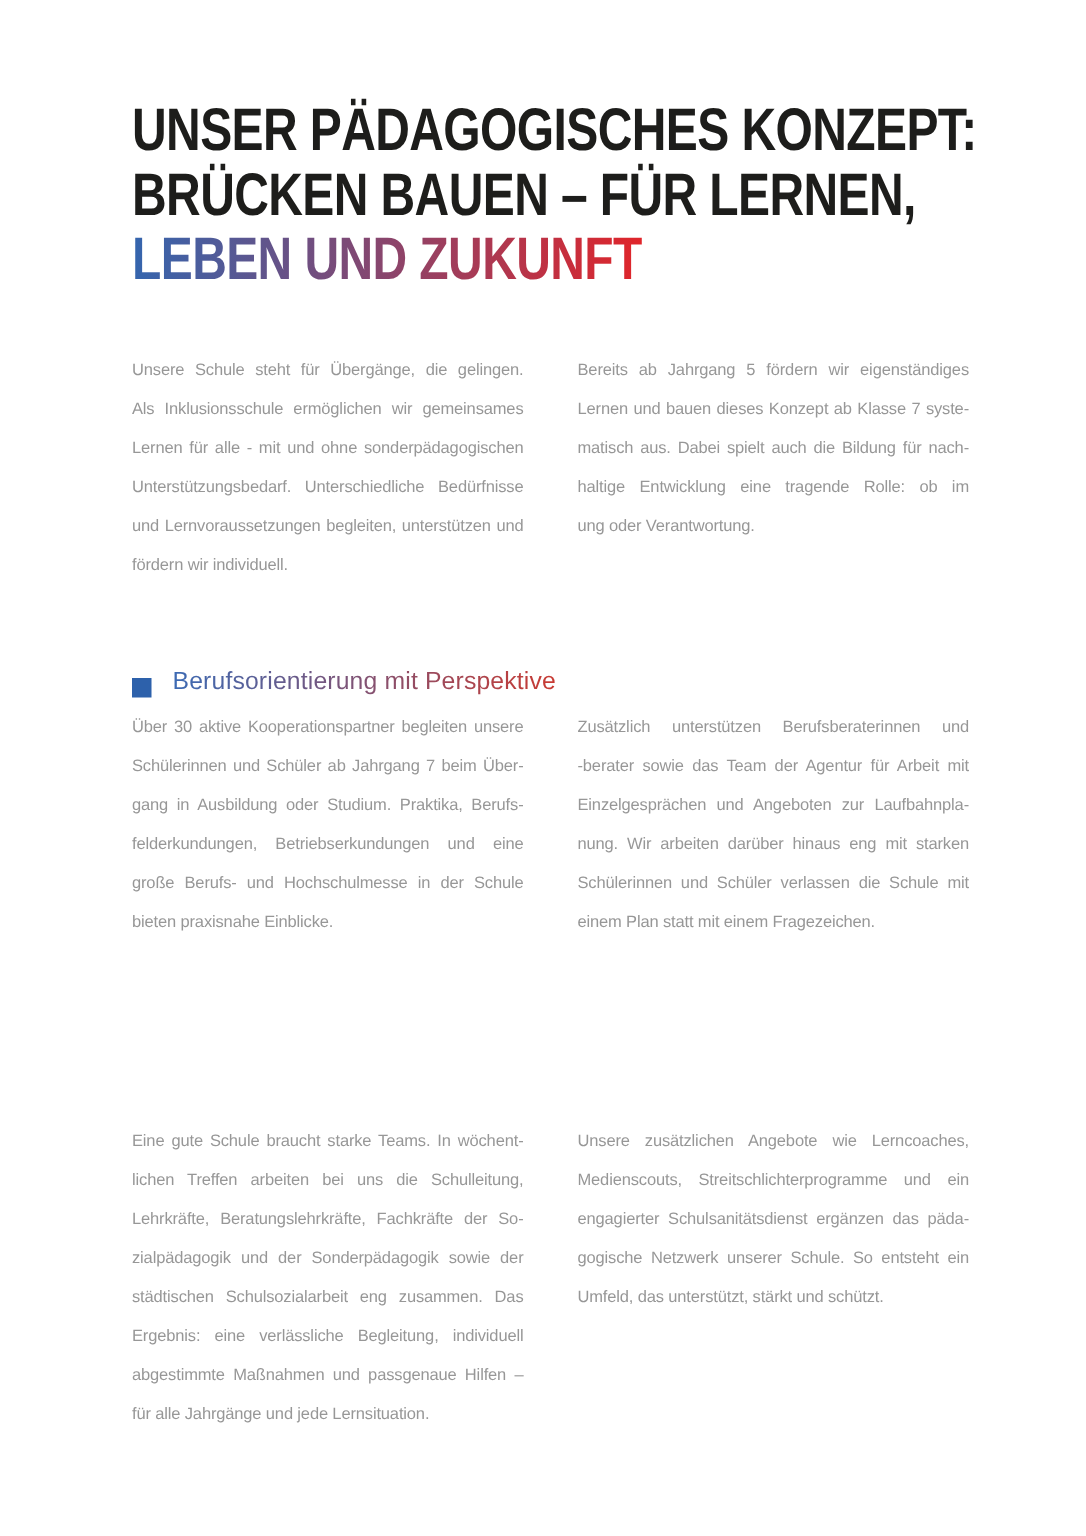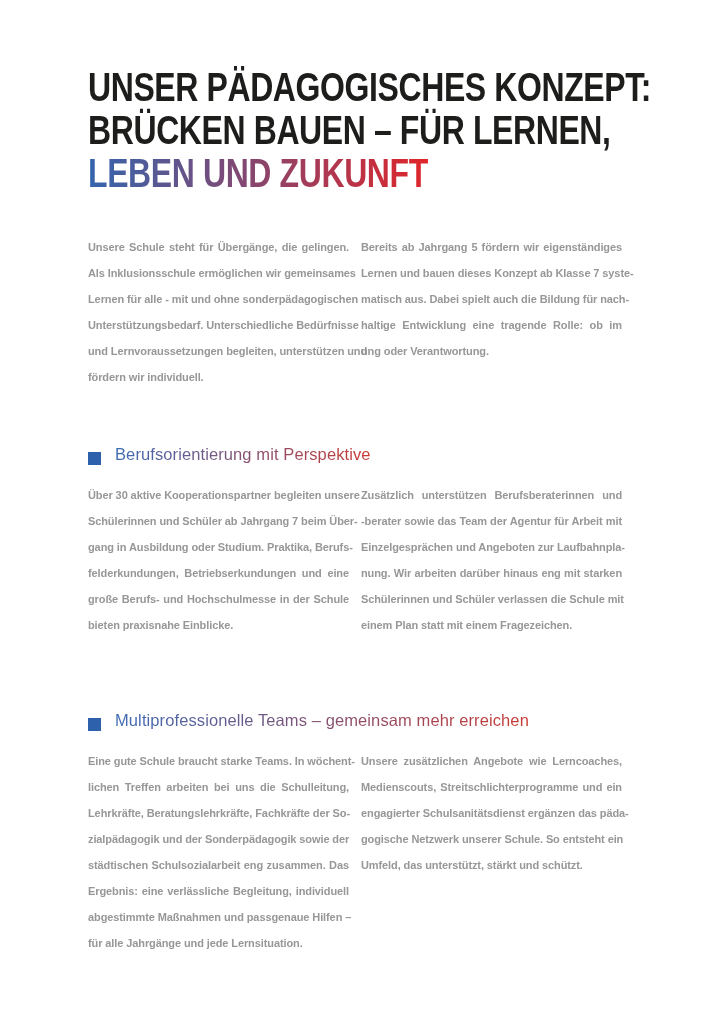--- a/index.html
+++ b/index.html
@@ -42,22 +42,21 @@
     background-clip: text;
     color: transparent;
   }
 
   
   .columns {
     position: absolute;
     left: 88px;
     width: 550px;
     display: flex;
-    gap: 12px;
-    font-weight: bold;
+    gap: 36px;
   }
   .col {
     width: 261px;
     flex: 0 0 261px;
   }
   .line {
     font-size: 11px;
     line-height: 26px;
     height: 26px;
     letter-spacing: -0.1px;
@@ -125,43 +124,39 @@
         <div class="line">haltige Entwicklung eine tragende Rolle: ob im</div>
         <div class="line last">ung oder Verantwortung.</div>
       </div>
   </section>
 
   <div class="section-heading" style="top:443px">
     <span class="bullet"></span>
     <span class="heading-text">Berufsorientierung mit Perspektive</span>
   </div>
 
-  <section class="columns" style="top:482px">
+  <section class="columns" style="top:472px">
     <div class="col">
         <div class="line">Über 30 aktive Kooperationspartner begleiten unsere</div>
         <div class="line">Schülerinnen und Schüler ab Jahrgang 7 beim Über-</div>
         <div class="line">gang in Ausbildung oder Studium. Praktika, Berufs-</div>
         <div class="line">felderkundungen, Betriebserkundungen und eine</div>
         <div class="line">große Berufs- und Hochschulmesse in der Schule</div>
         <div class="line last">bieten praxisnahe Einblicke.</div>
       </div>
     <div class="col">
         <div class="line">Zusätzlich unterstützen Berufsberaterinnen und</div>
         <div class="line">-berater sowie das Team der Agentur für Arbeit mit</div>
         <div class="line">Einzelgesprächen und Angeboten zur Laufbahnpla-</div>
         <div class="line">nung. Wir arbeiten darüber hinaus eng mit starken</div>
         <div class="line">Schülerinnen und Schüler verlassen die Schule mit</div>
         <div class="line last">einem Plan statt mit einem Fragezeichen.</div>
       </div>
   </section>
 
-  <div class="section-heading" style="top:709px">
-    <span class="bullet"></span>
-    <span class="heading-text">Multiprofessionelle Teams – gemeinsam mehr erreichen</span>
-  </div>
 
   <section class="columns" style="top:748px">
     <div class="col">
         <div class="line">Eine gute Schule braucht starke Teams. In wöchent-</div>
         <div class="line">lichen Treffen arbeiten bei uns die Schulleitung,</div>
         <div class="line">Lehrkräfte, Beratungslehrkräfte, Fachkräfte der So-</div>
         <div class="line">zialpädagogik und der Sonderpädagogik sowie der</div>
         <div class="line">städtischen Schulsozialarbeit eng zusammen. Das</div>
         <div class="line">Ergebnis: eine verlässliche Begleitung, individuell</div>
         <div class="line">abgestimmte Maßnahmen und passgenaue Hilfen –</div>

